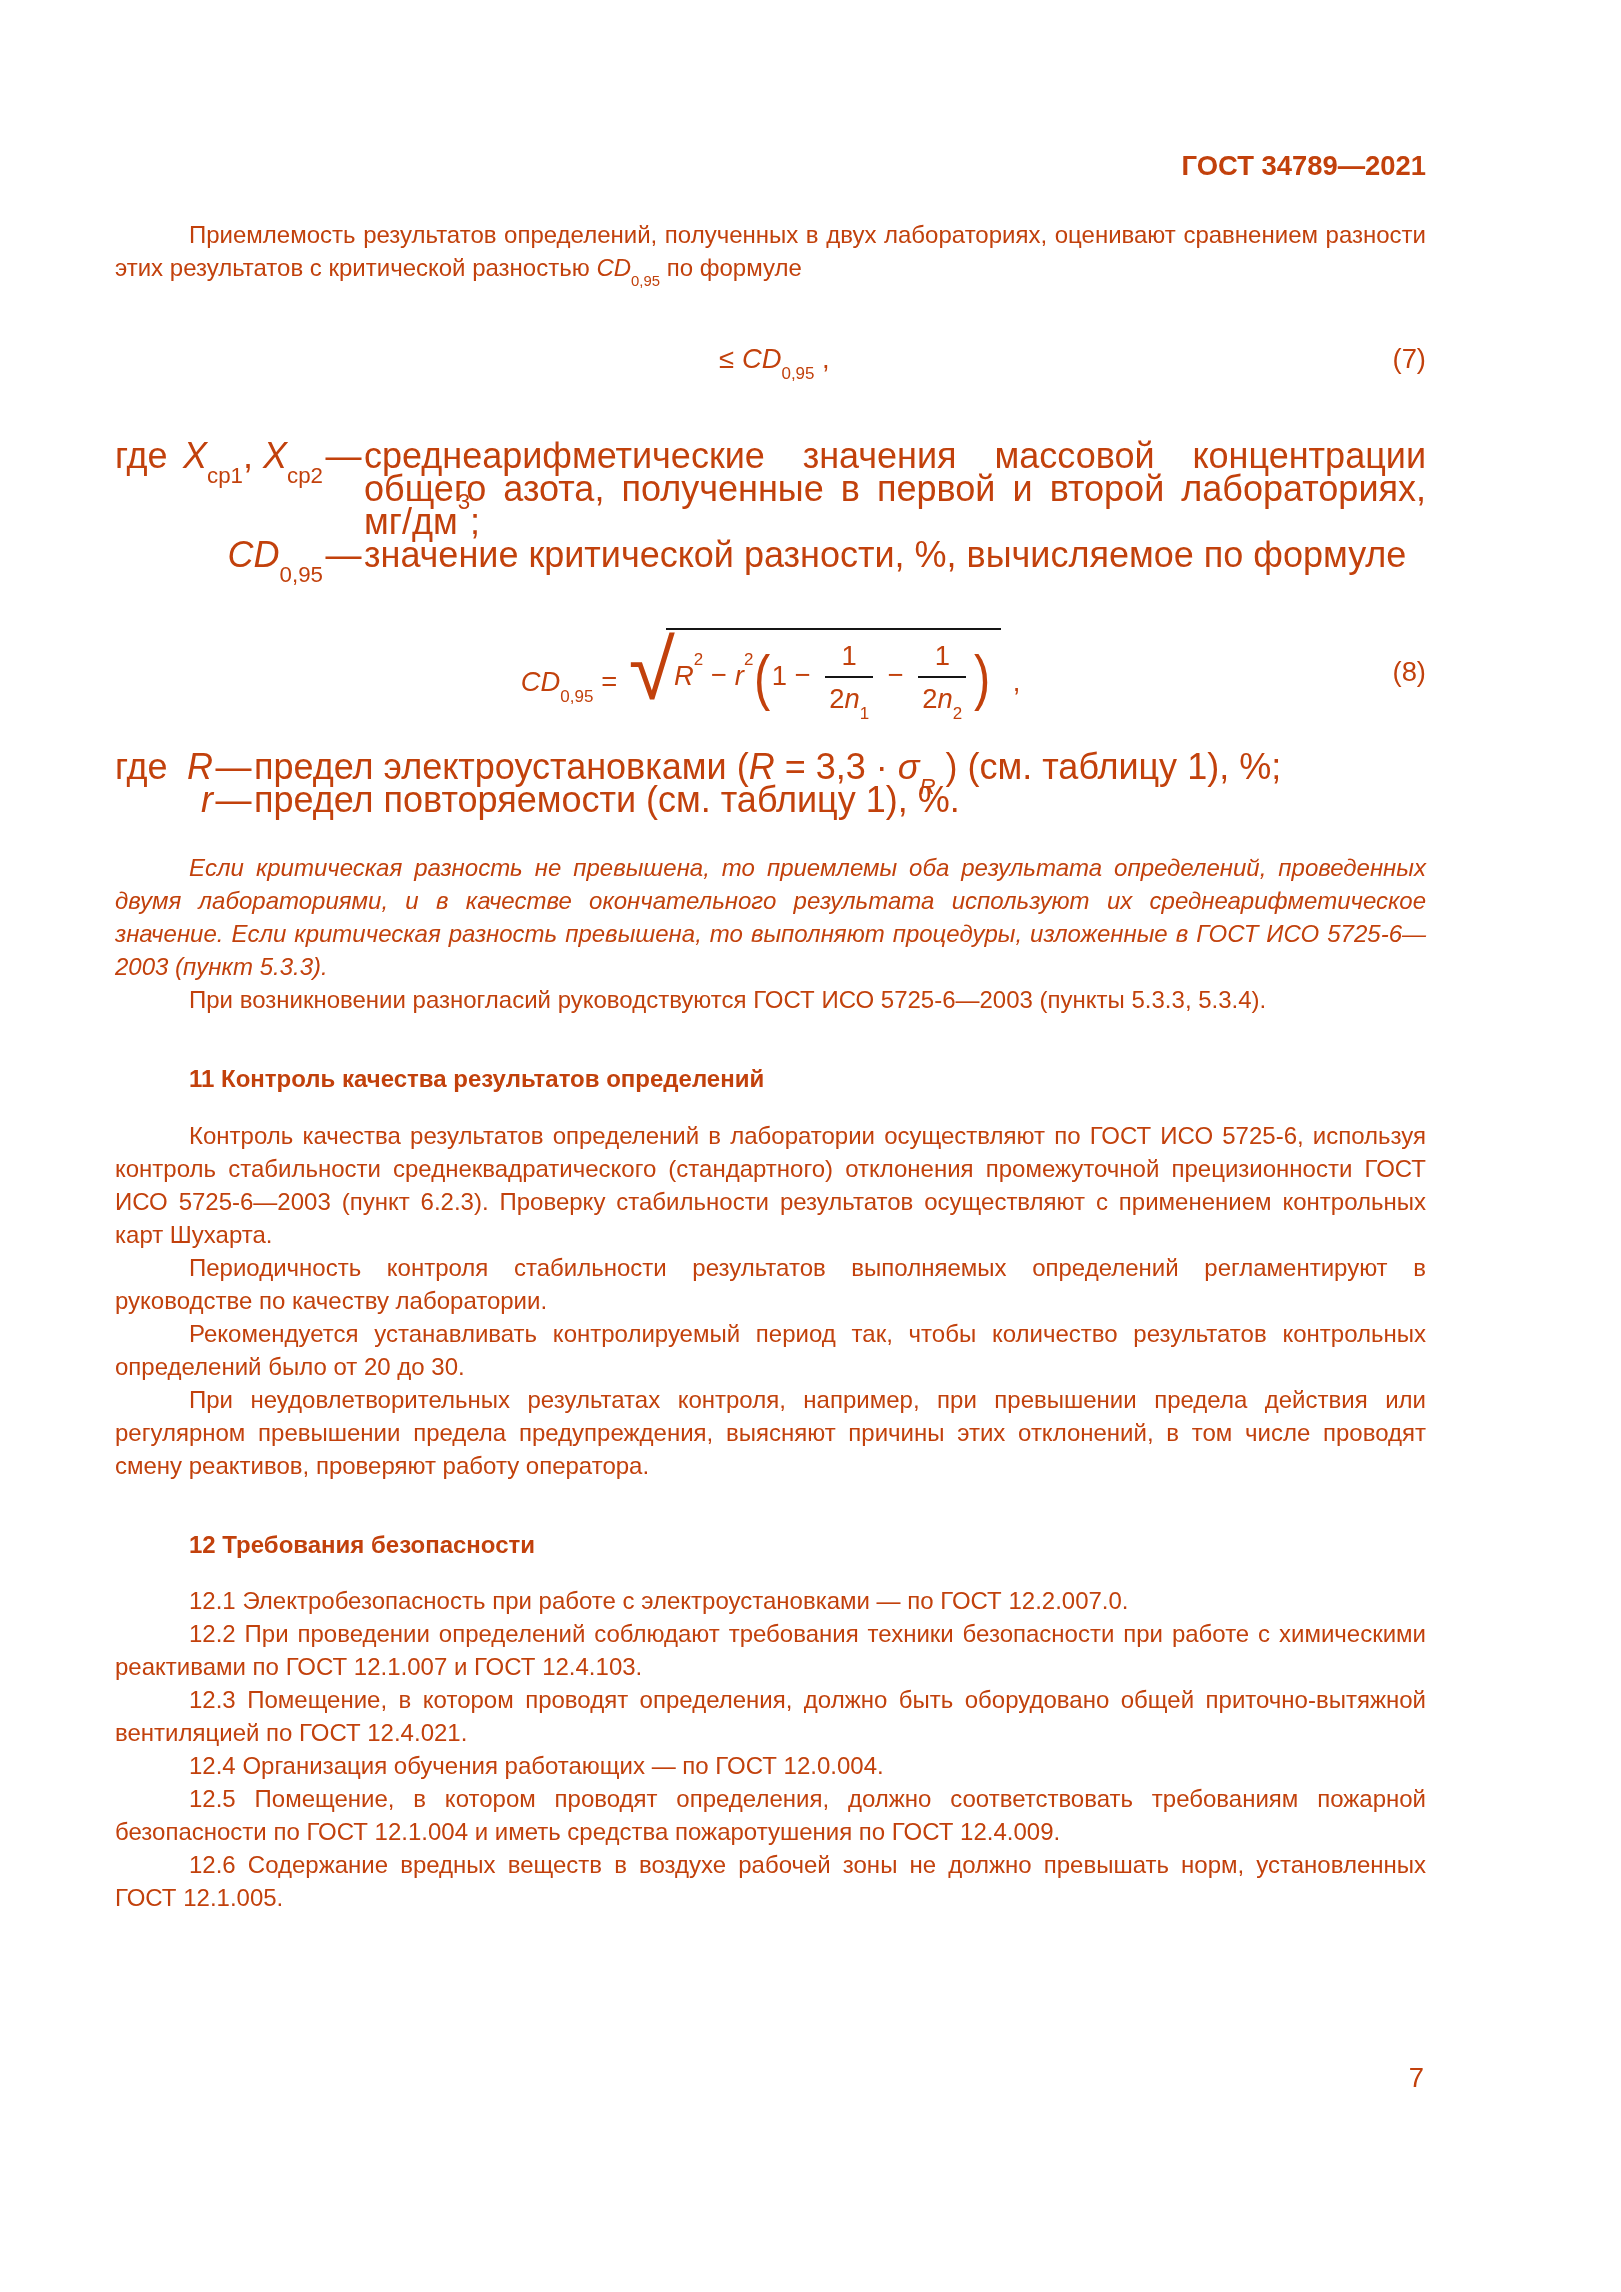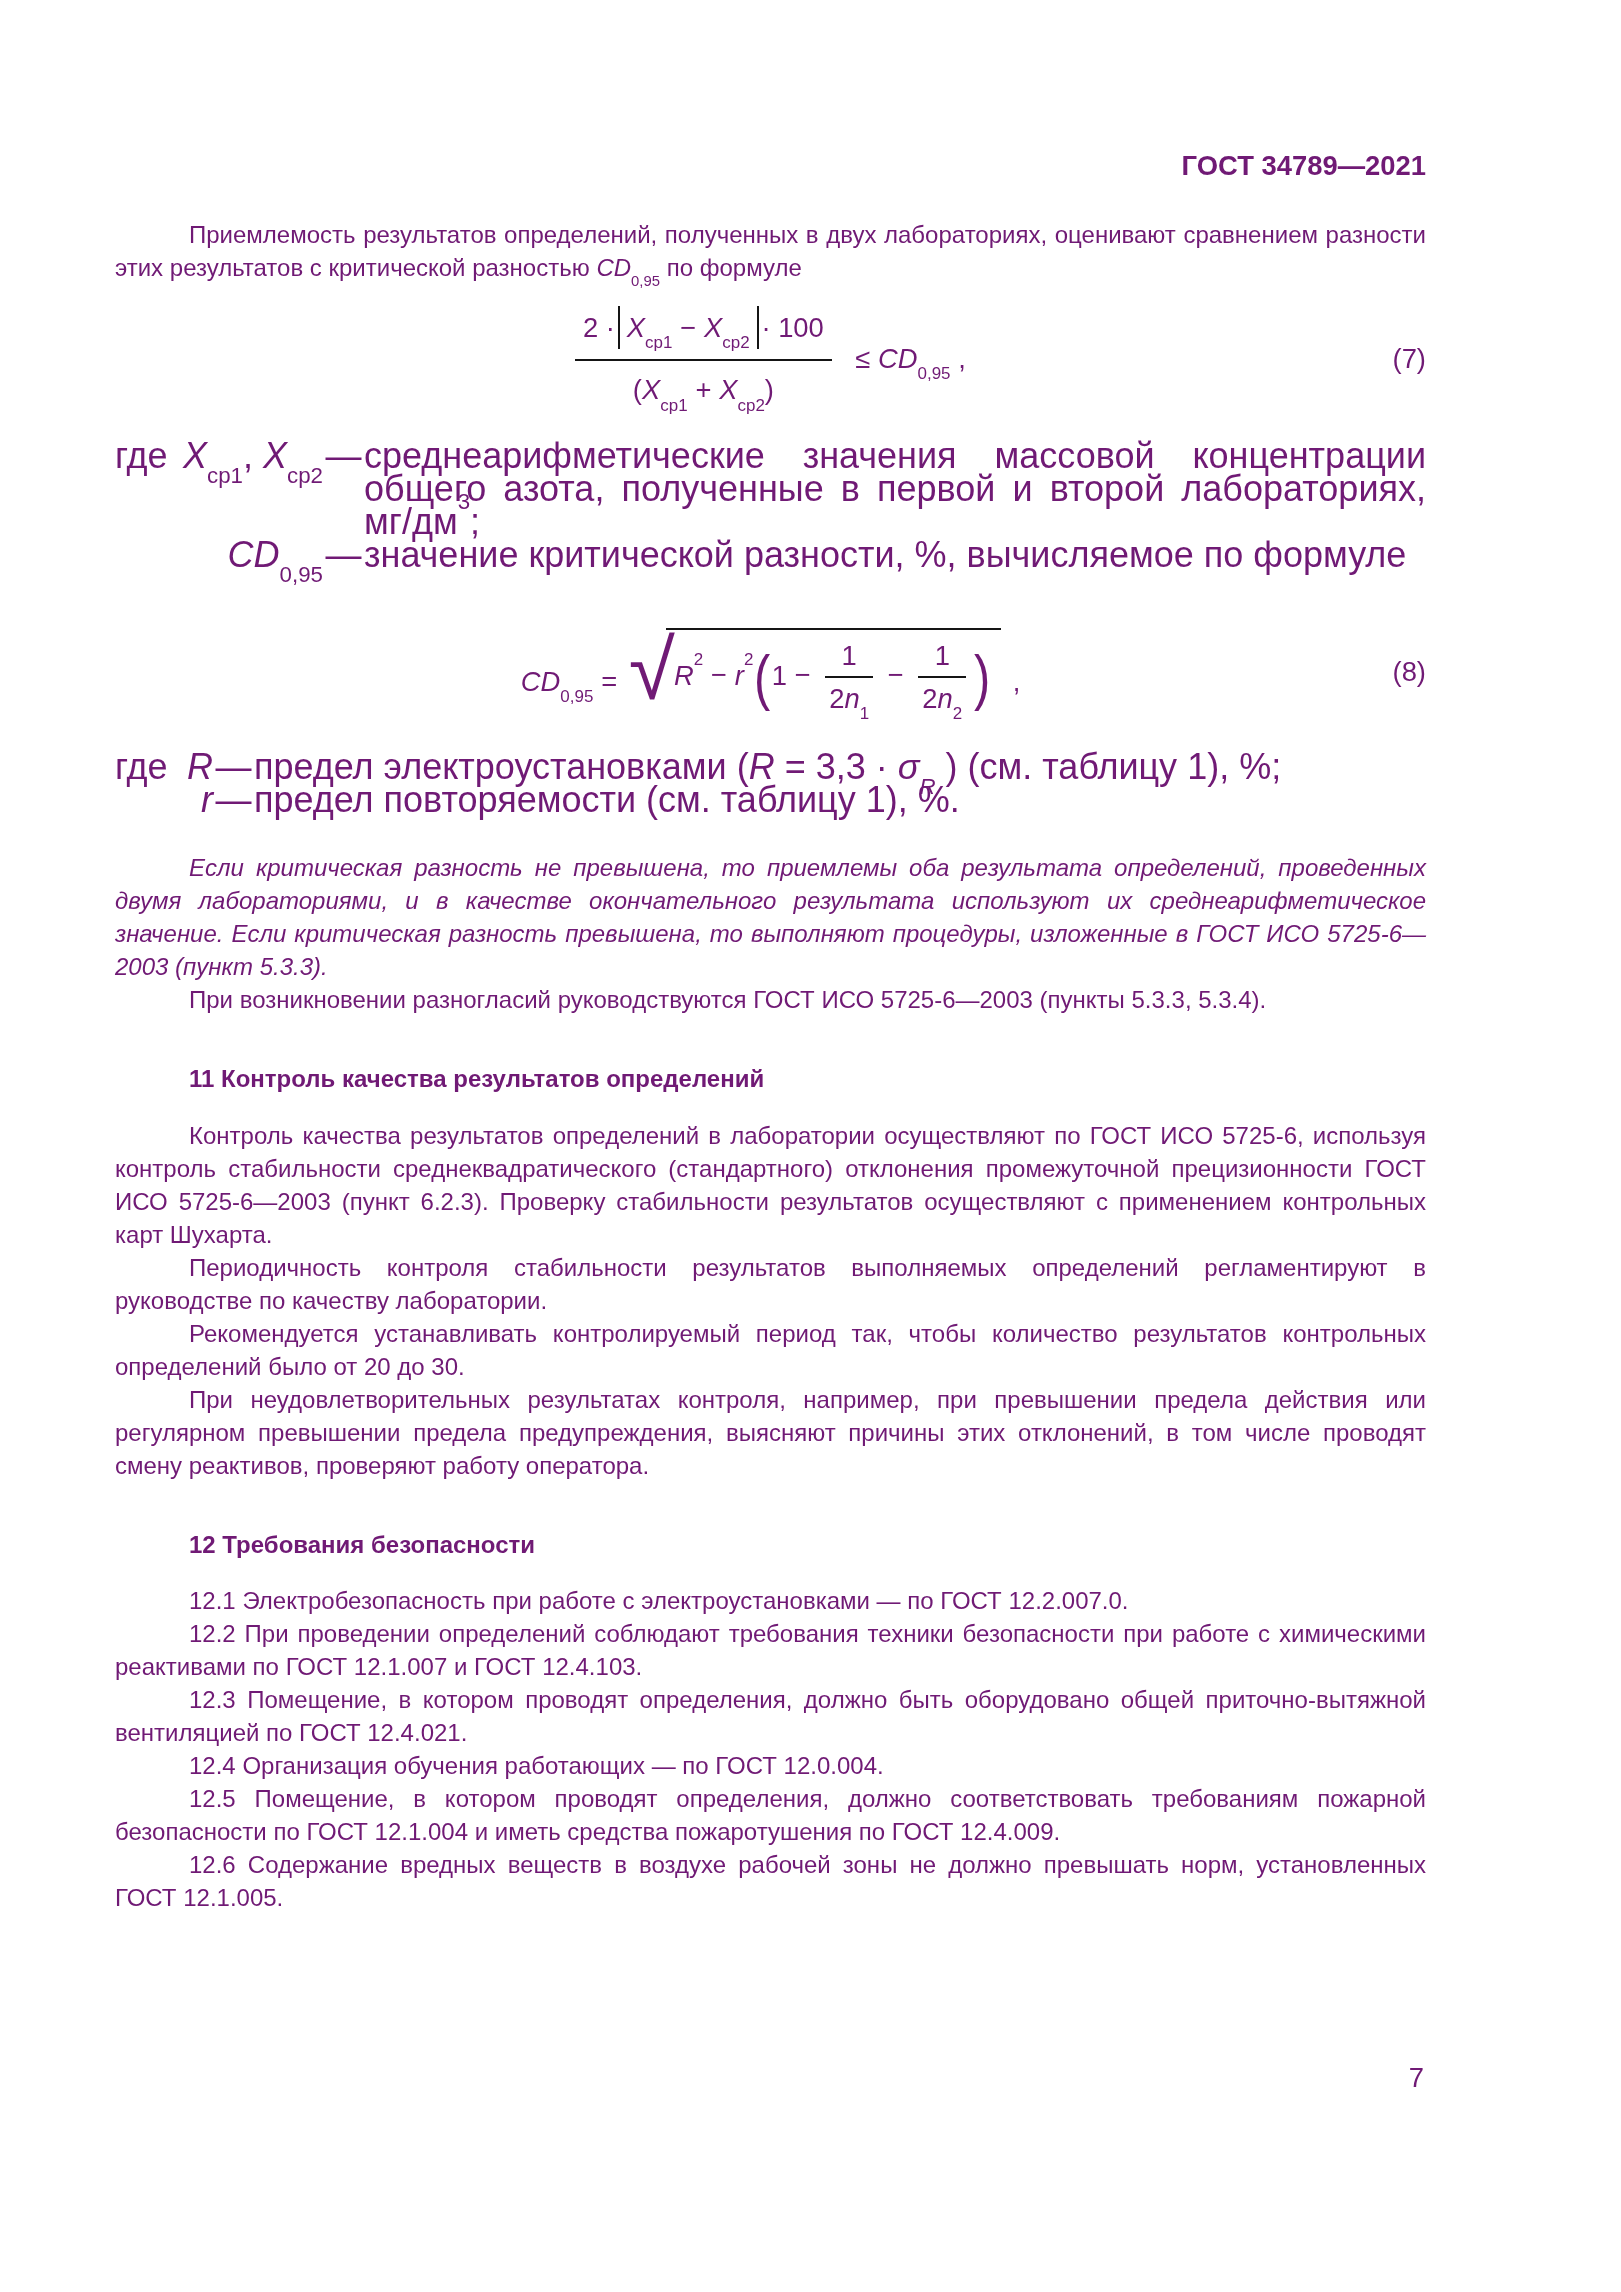--- a/index.html
+++ b/index.html
@@ -1,21 +1,21 @@
 <!DOCTYPE html>
 <html lang="ru"><head>
 <meta charset="utf-8">
 <style>
   html,body { margin:0; padding:0; background:#ffffff; }
   .page {
     position:relative;
     width:1621px; height:2133px;
     background:#ffffff;
     font-family:"Liberation Sans", sans-serif;
-    color:#701a75;
+    color:#c2410c;
     overflow:hidden;
   }
   .doc-header {
     position:absolute; top:150px; left:115px; width:1311px;
     text-align:right; font-size:27.4px; font-weight:bold; line-height:31px;
   }
   .content { position:absolute; top:181px; left:115px; width:1311px; }
 
   .para {
     margin:0; font-size:24px; line-height:33px;
@@ -76,24 +76,20 @@
 
 <div class="page">
 
   <div class="doc-header">ГОСТ 34789—2021</div>
 
   <div class="content">
 
     <p class="para mt-intro"><span>Приемлемость результатов определений, полученных в двух лабораториях, оценивают сравнением разности этих результатов с критической разностью </span><i class="var">CD</i><sub class="s">0,95</sub><span> по формуле</span></p>
 
     <div class="formula-row f7">
-      <span class="bigfrac">
-        <span class="bignum"><span>2 ·</span><span class="abs"><i class="var">X</i><sub class="s">ср1</sub><span class="op">−</span><i class="var">X</i><sub class="s">ср2</sub></span><span>· 100</span></span>
-        <span class="bigden"><span>(</span><i class="var">X</i><sub class="s">ср1</sub><span class="op">+</span><i class="var">X</i><sub class="s">ср2</sub><span>)</span></span>
-      </span>
       <span class="rhs"><span class="op">≤</span><i class="var">CD</i><sub class="s">0,95</sub><span> ,</span></span>
       <span class="eqnum">(7)</span>
     </div>
 
     <div class="where w7">
       <div class="where-row">
         <span class="where-term">
             <span>где</span>
             <span><i class="var">X</i><sub class="s">ср1</sub><span>, </span><i class="var">X</i><sub class="s">ср2</sub></span>
           </span>

